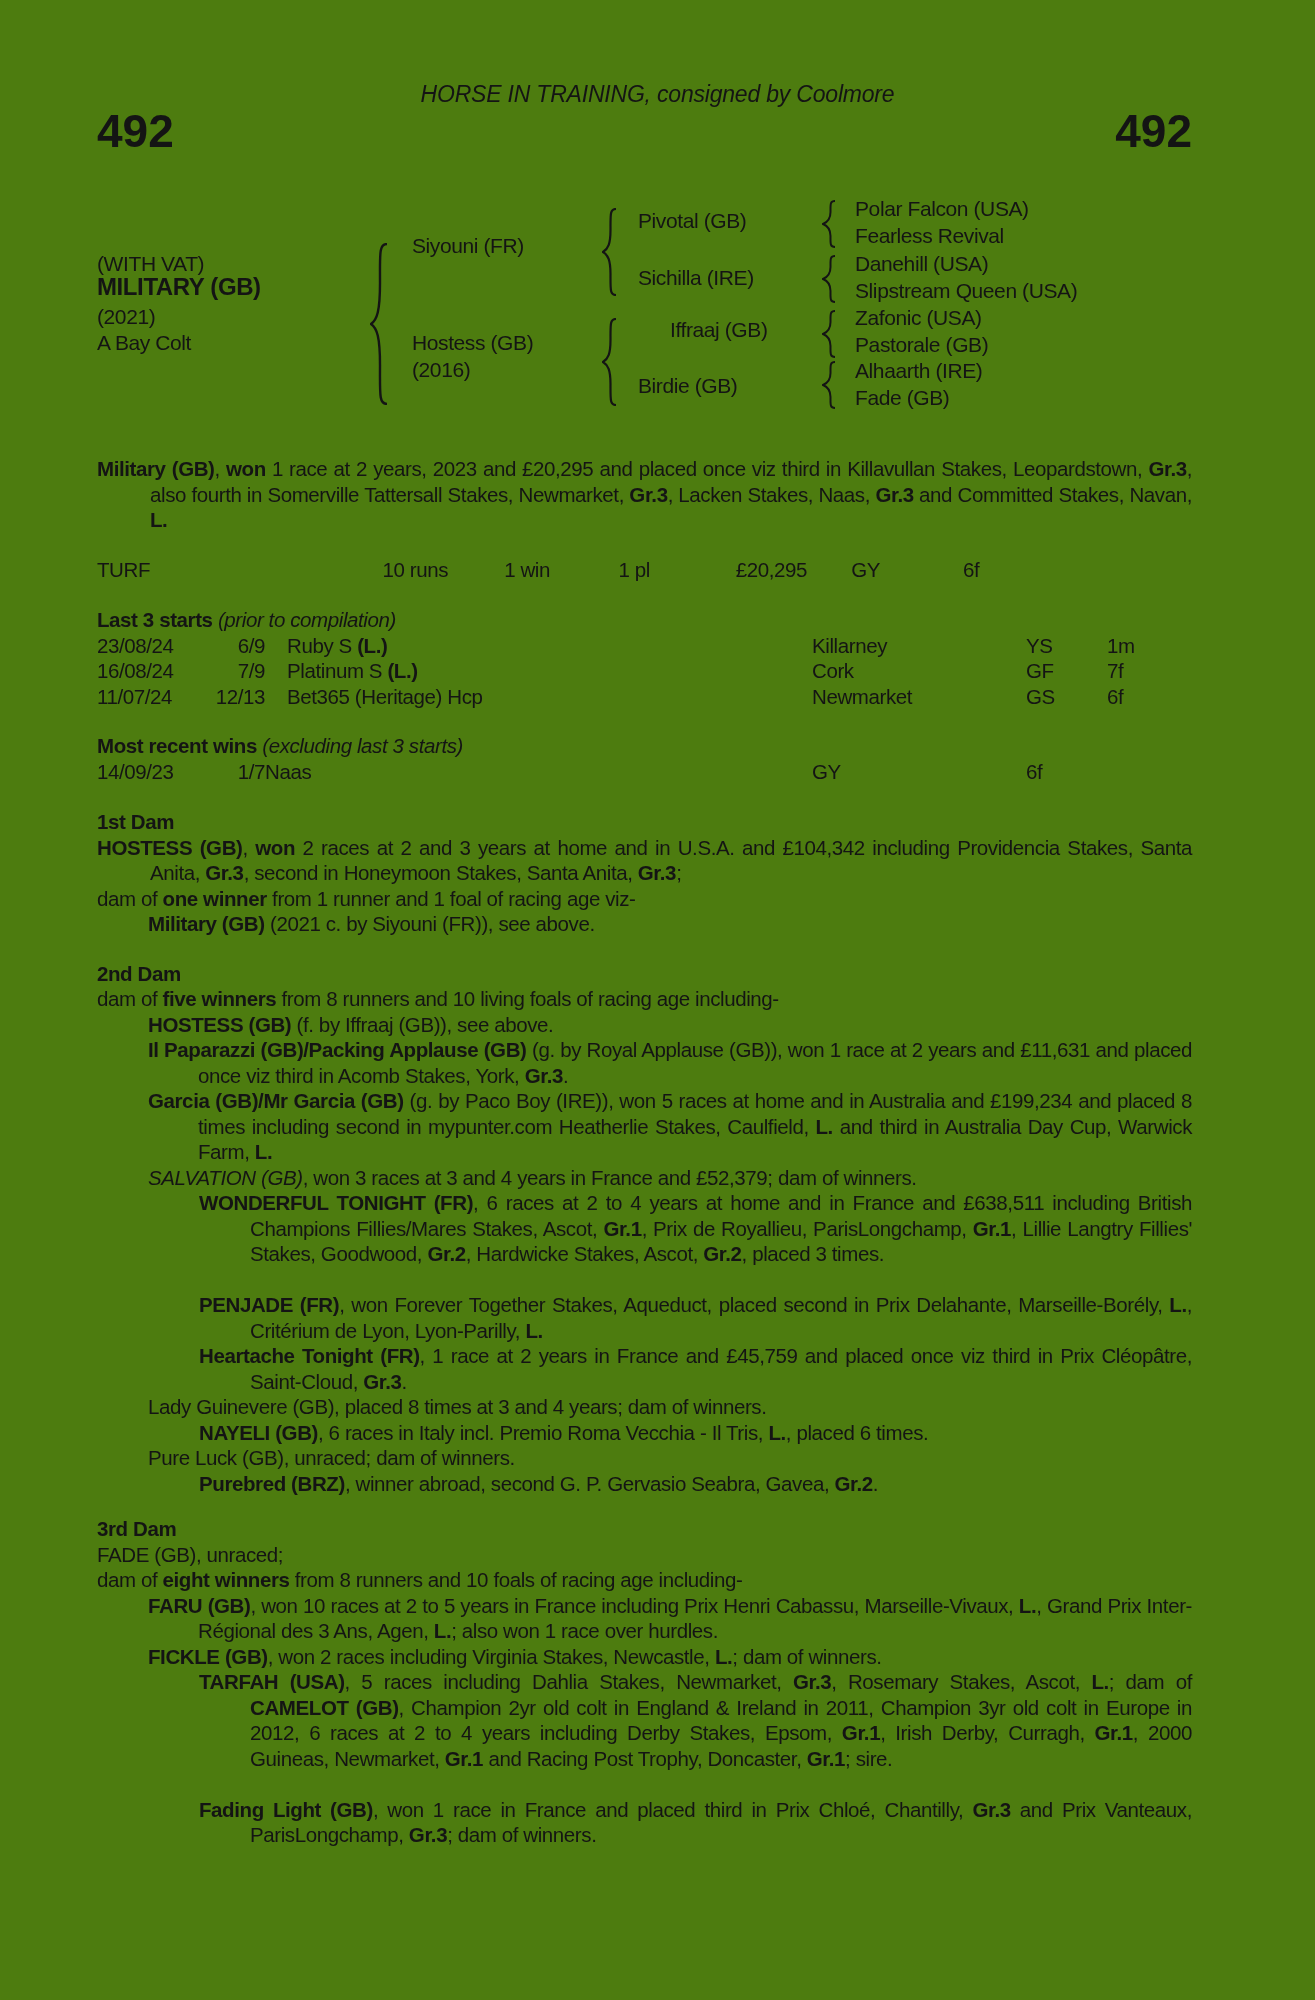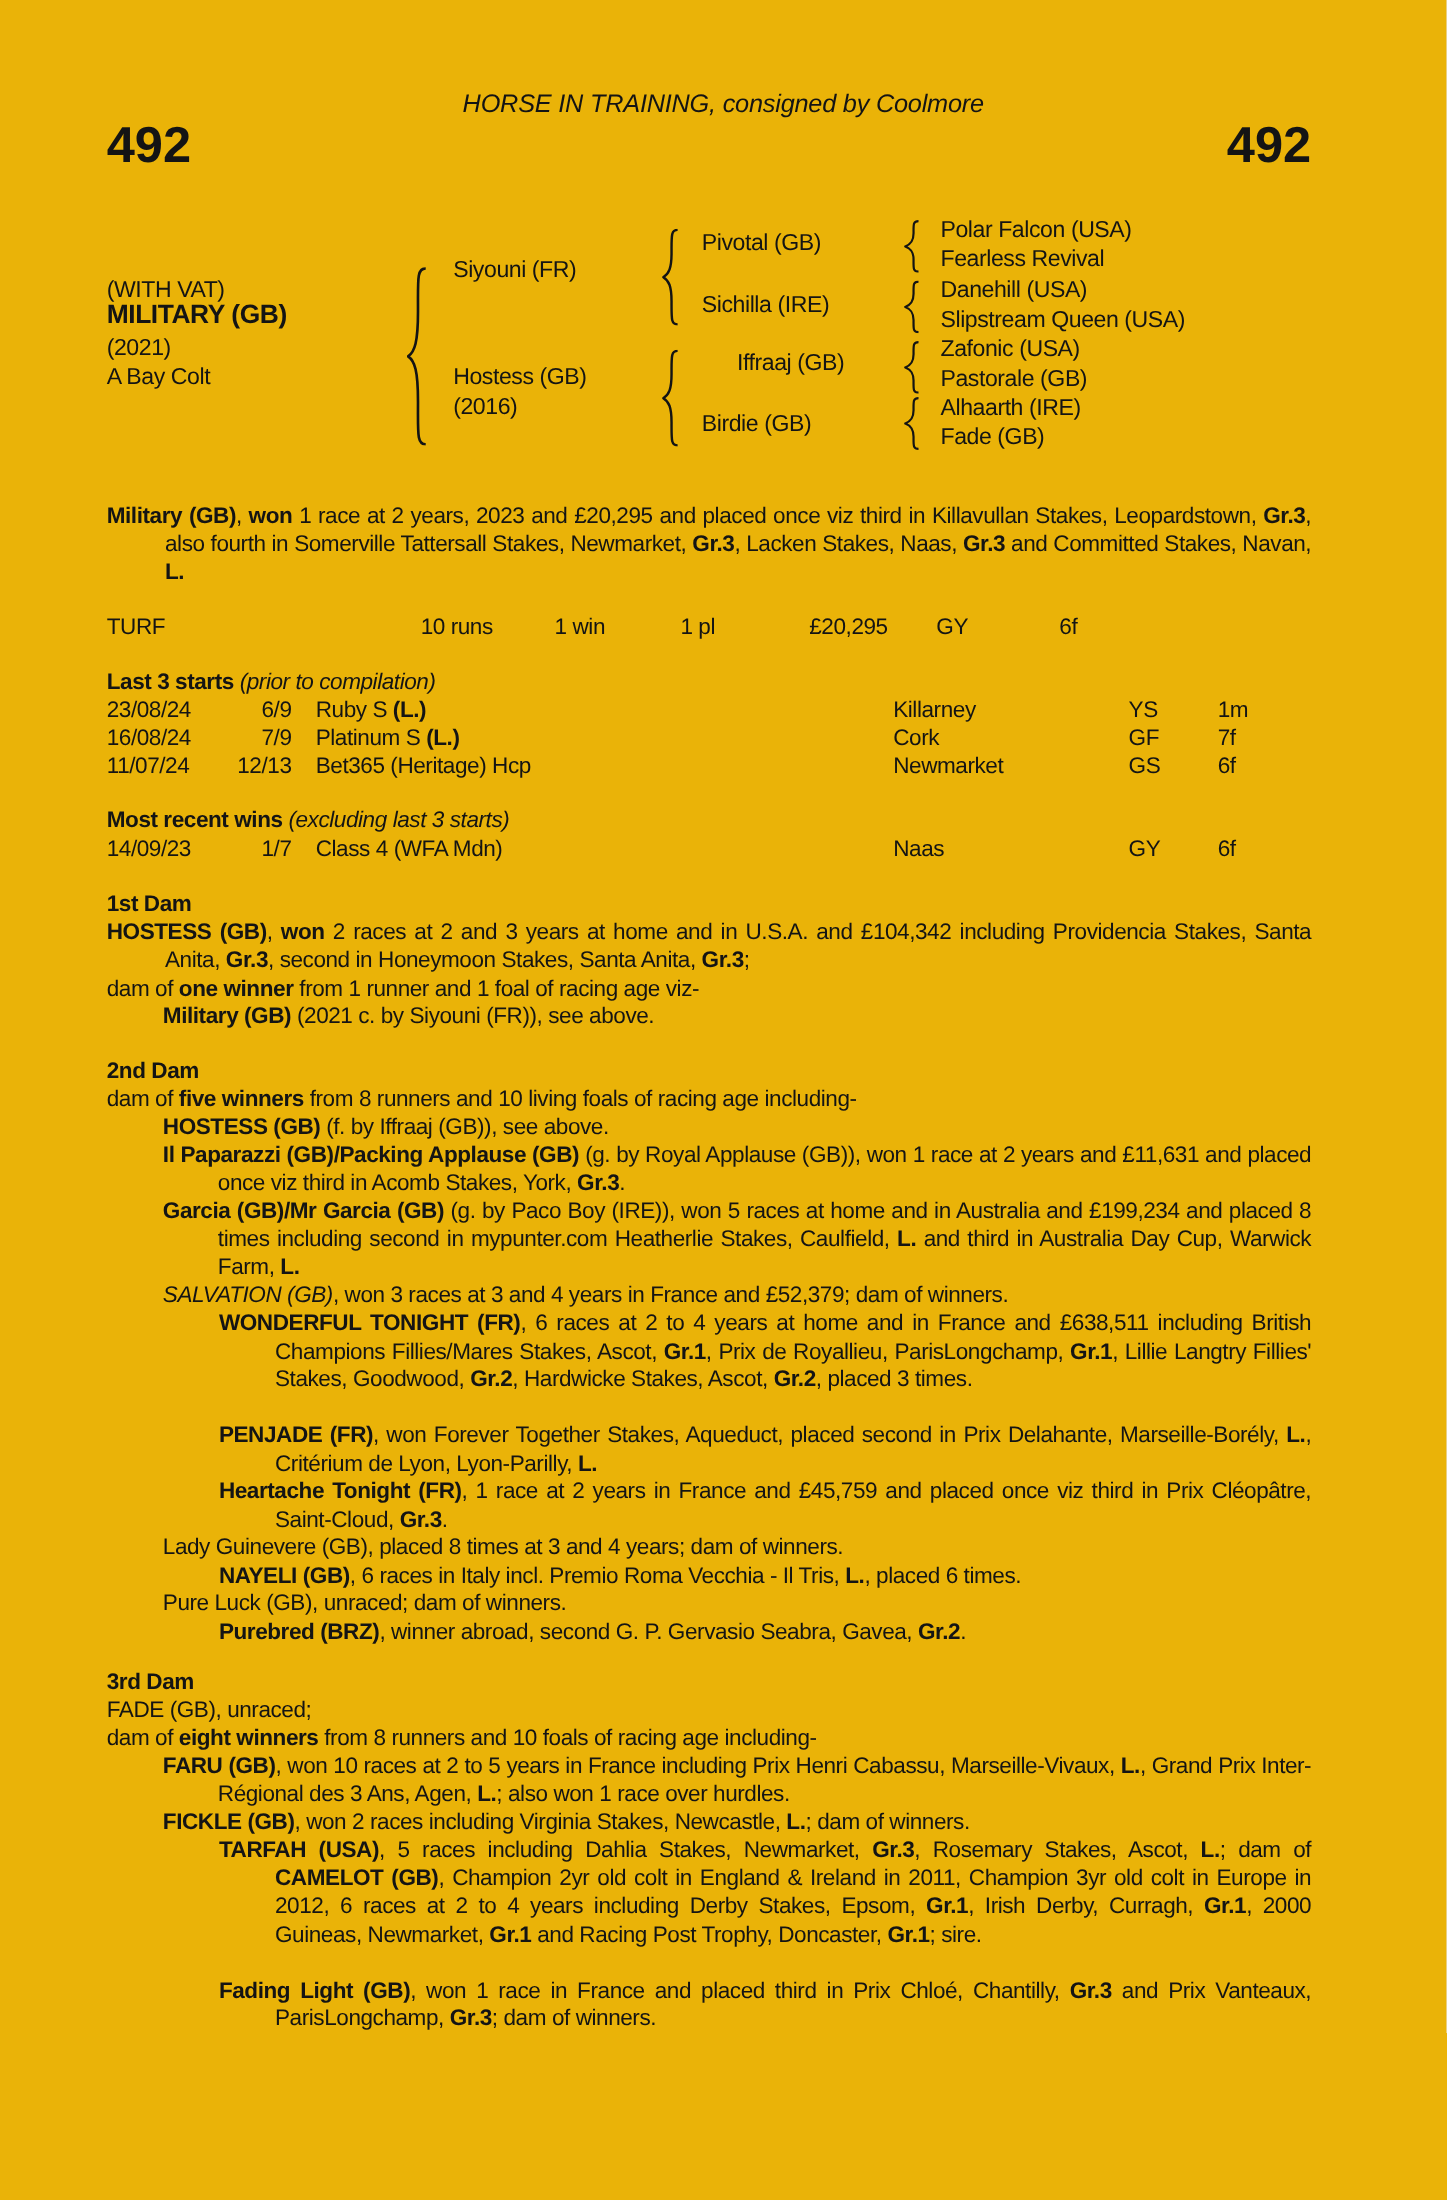--- a/index.html
+++ b/index.html
@@ -1,20 +1,20 @@
 <!DOCTYPE html>
 <html><head>
 <meta charset="utf-8">
 <style>
   html,body{margin:0;padding:0;background:#e8e8e8;}
   .page{
     position:relative;
     width:1315px;height:2000px;
     margin:0 auto;
-    background:#eab308;
+    background:#4d7c0f;
     color:#141414;
     font-family:"Liberation Sans","DejaVu Sans",sans-serif;
     font-size:20.5px;
     letter-spacing:-0.4px;
     line-height:25.5px;
     overflow:hidden;
   }
   .f-b{font-weight:700}
   .f-i{font-style:italic}
 
@@ -161,21 +161,20 @@
         <span>GS</span>
         <span>6f</span>
       </div>
     </div>
 
     <div class="mt-recent">
       <p><span class="sec-head">Most recent wins</span> <span class="sub-it">(excluding last 3 starts)</span></p>
       <div class="race-row">
         <span>14/09/23</span>
         <span class="pos">1/7</span>
-        <span class="race"><span>Class 4 (WFA Mdn)</span></span>
         <span>Naas</span>
         <span>GY</span>
         <span>6f</span>
       </div>
     </div>
 
     <div class="mt-dam1">
       <p class="sec-head">1st Dam</p>
       <p class="just i0 l2"><span class="f-b">HOSTESS (GB)</span><span>, </span><span class="f-b">won</span><span> 2 races at 2 and 3 years at home and in U.S.A. and £104,342 including Providencia Stakes, Santa Anita, </span><span class="f-b">Gr.3</span><span>, second in Honeymoon Stakes, Santa Anita, </span><span class="f-b">Gr.3</span><span>;</span></p>
       <p class="just i0 l1"><span>dam of </span><span class="f-b">one winner</span><span> from 1 runner and 1 foal of racing age viz-</span></p>

